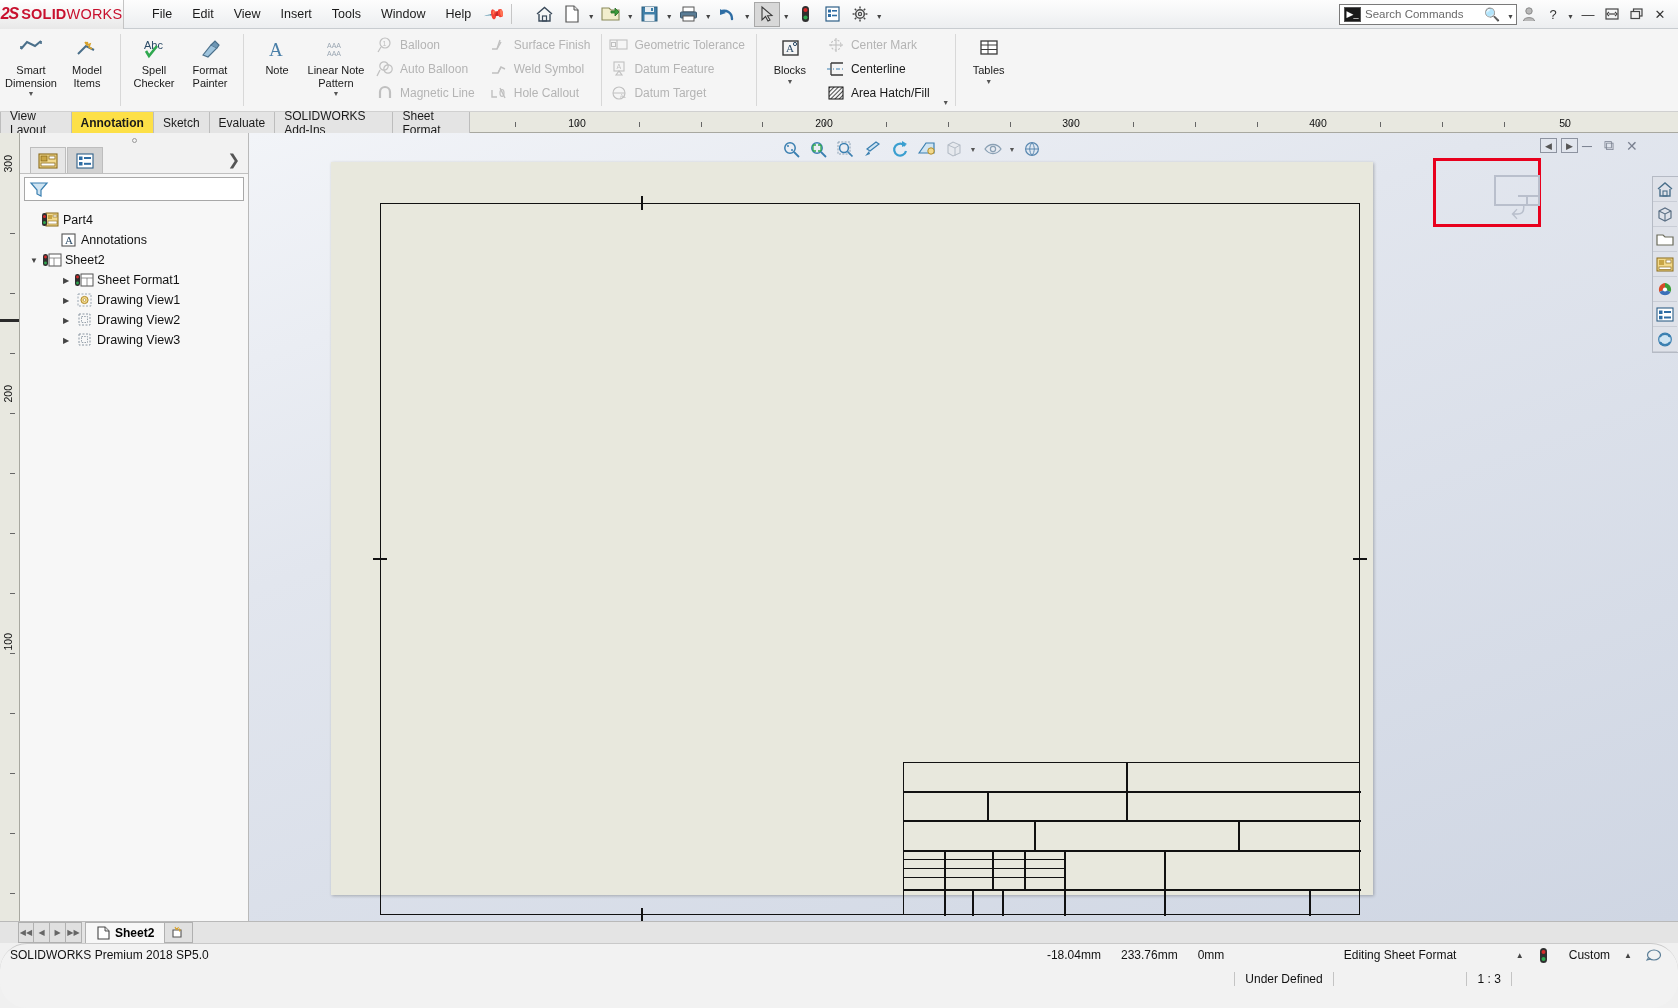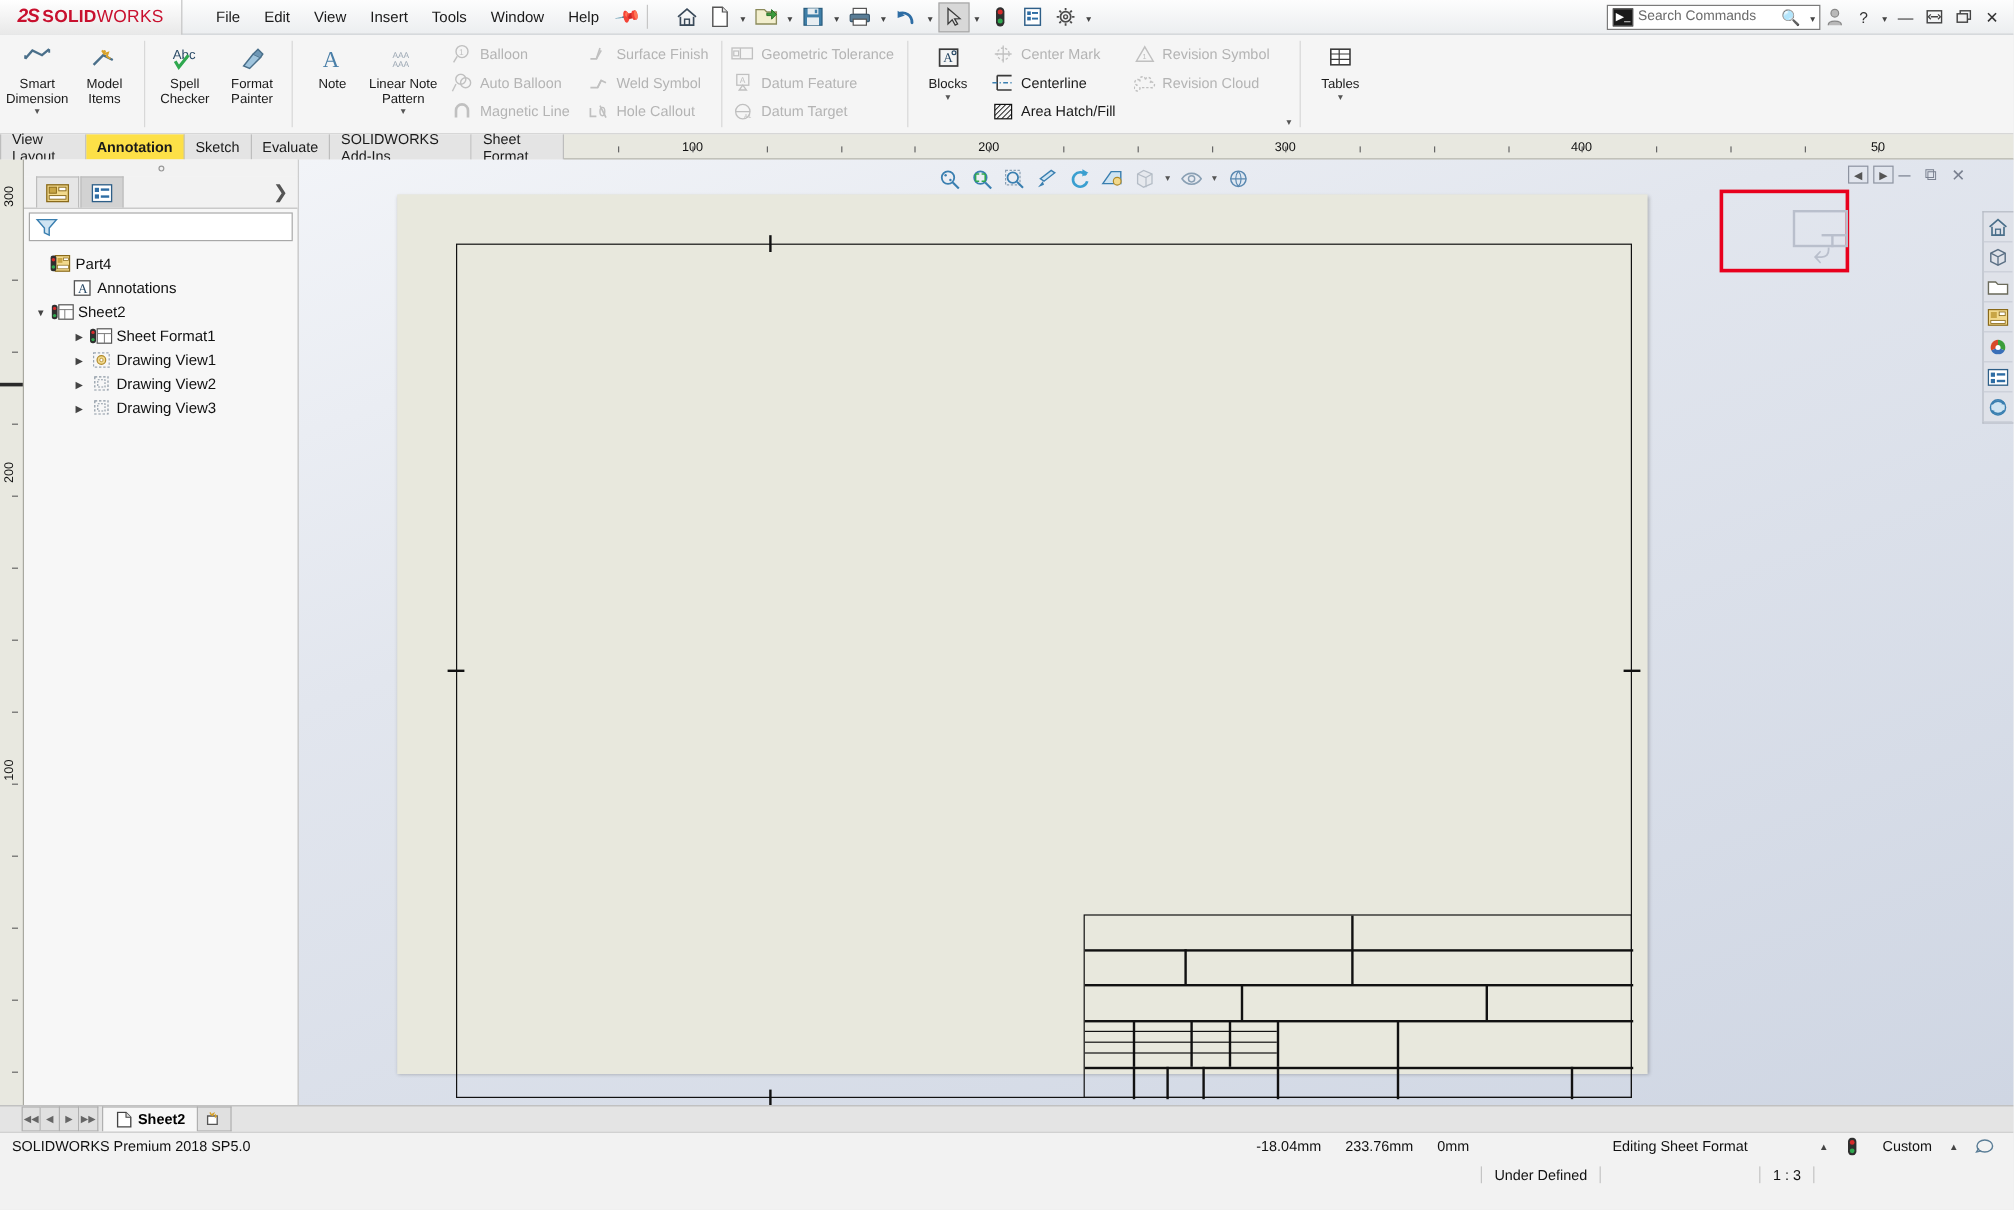--- a/index.html
+++ b/index.html
@@ -14,21 +14,21 @@
   #app { position: relative; width: 1678px; height: 1008px; }
 
   
   .titlebar {
     position: absolute; left: 0; top: 0; width: 1678px; height: 29px;
     background: linear-gradient(#fdfdfd, #eceef0);
     border-bottom: 1px solid #c8ccd0;
     display: flex; align-items: center;
   }
   .sw-logo {
-    width: 152px; height: 29px;
+    width: 124px; height: 29px;
     background: linear-gradient(#ffffff, #e8e8e8);
     border-right: 1px solid #c4c4c4;
     display: flex; align-items: center; justify-content: center;
     position: relative;
   }
   .sw-logo .ds {
     color: #c8102e; font-weight: bold; font-size: 16px;
     font-style: italic; letter-spacing: -1px; margin-right: 3px;
   }
   .sw-logo .solid { color: #c8102e; font-weight: bold; font-size: 14.5px; letter-spacing: .2px;}
@@ -232,21 +232,21 @@
   .sheet-tab {
     display:flex; align-items:center; padding: 0 10px; font-size: 12px; font-weight:bold;
     background:#f7f7f7; border:1px solid #b0b0b0; border-bottom:none; margin-left:3px; cursor:default;
   }
   .addsheet { width: 28px; display:flex;align-items:center;justify-content:center; border:1px solid #b0b0b0;
               border-left:none; background:#e0e0e0;}
 
   
   .statusbar {
     position: absolute; left: 0; top: 943px; width: 1678px; height: 65px;
-    background: #f2f2f2; border-top: 1px solid #c9c9c9;
+    background: #f2f2f2; border-top: 1px solid #c9c9c9; border-radius: 27px;
   }
   .status-row {
     position: absolute; left: 0; top: 0; width: 1678px; height: 22px;
     display: flex; align-items: center; font-size: 12px; color: #111;
   }
   .status-left { padding-left: 4px; }
   .status-right { margin-left: auto; display: flex; align-items: center; padding-right: 6px;}
   .sfield { padding: 0 10px; white-space: nowrap; }
   .sfield.bd { border-left: 1px solid #c4c4c4; border-right: 1px solid #c4c4c4; margin-top: 48px; }
   .sarrow { font-size: 8px; color: #444; padding: 0 4px; }
@@ -609,39 +609,20 @@
                   <line x1="0" y1="0" x2="0" y2="3" stroke="#111" stroke-width="1.5"></line>
                 </pattern>
               </defs>
               <rect x="2" y="2" width="14" height="12" fill="url(#hch)" stroke="#111" stroke-width="1"></rect>
             </svg>
         </span>
         <span>Area Hatch/Fill</span>
       </div>
     </div>
 
-    <div class="smallcol">
-      <div class="smallbtn dis">
-        <span class="ico">
-            <svg width="18" height="16" viewBox="0 0 18 16">
-              <path d="M9 2 L16 14 H2 Z" fill="none" stroke="#c0c0c0" stroke-width="1.2"></path>
-              <text x="7" y="12" font-size="6" fill="#c0c0c0">1</text>
-            </svg>
-          </span>
-        <span>Revision Symbol</span>
-      </div>
-      <div class="smallbtn dis">
-        <span class="ico">
-            <svg width="18" height="16" viewBox="0 0 18 16">
-              <path d="M3 10 a2.4 2.4 0 1 1 2.4 -3 a2.4 2.4 0 1 1 4 -1 a2.4 2.4 0 1 1 3.6 2 a2.4 2.4 0 1 1 1 4 h-9 a2.4 2.4 0 1 1 -2 -2z" fill="none" stroke="#c0c0c0" stroke-width="1.2" stroke-dasharray="2 1.5"></path>
-            </svg>
-          </span>
-        <span>Revision Cloud</span>
-      </div>
-    </div>
     <div class="grpcaret">▼</div>
     <div class="rsep"></div>
 
     <div class="rgroup">
       <div class="bigbtn">
         <div class="ico">
           <svg width="24" height="22" viewBox="0 0 24 22">
               <rect x="4" y="3" width="16" height="13" fill="#fff" stroke="#3a3a3a" stroke-width="1.3"></rect>
               <line x1="4" y1="7" x2="20" y2="7" stroke="#3a3a3a" stroke-width="1"></line>
               <line x1="4" y1="11.5" x2="20" y2="11.5" stroke="#3a3a3a" stroke-width="1"></line>

